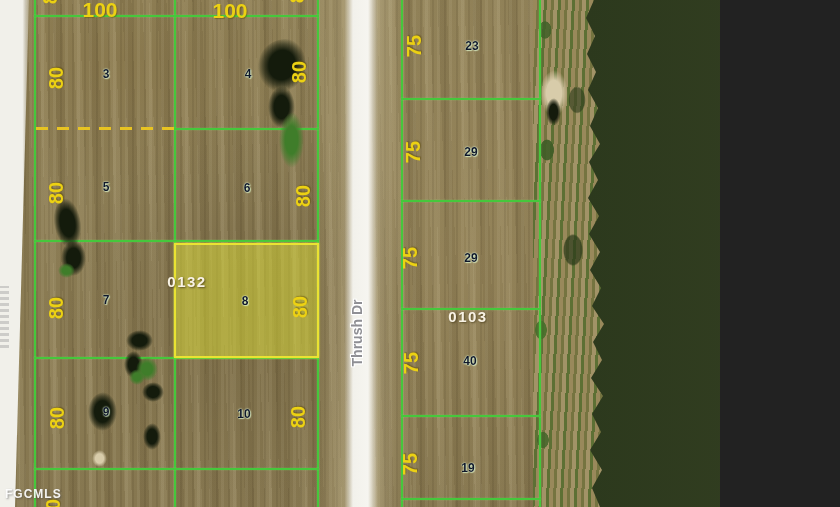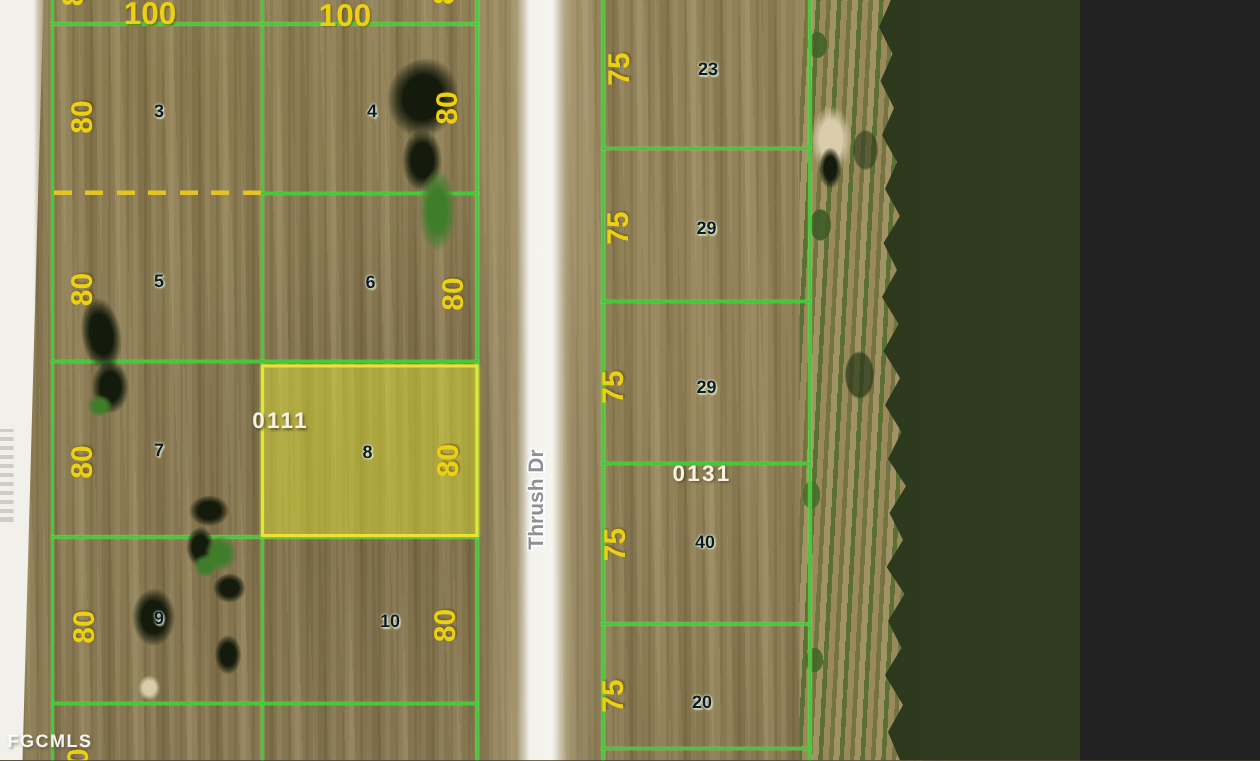--- a/index.html
+++ b/index.html
@@ -192,30 +192,30 @@
   <div class="dim" style="left:411px; top:363px;">75</div>
   <div class="dim" style="left:410px; top:464px;">75</div>
 
   <div class="lotnum" style="left:106px; top:74px;">3</div>
   <div class="lotnum" style="left:248px; top:74px;">4</div>
   <div class="lotnum" style="left:106px; top:187px;">5</div>
   <div class="lotnum" style="left:247px; top:188px;">6</div>
   <div class="lotnum" style="left:106px; top:300px;">7</div>
   <div class="lotnum" style="left:245px; top:301px;">8</div>
   <div class="lotnum" style="left:106px; top:412px;">9</div>
-  <div class="lotnum" style="left:244px; top:414px;margin-left:16px;">10</div>
+  <div class="lotnum" style="left:244px; top:414px;">10</div>
 
   <div class="lotnum" style="left:472px; top:46px;">23</div>
   <div class="lotnum" style="left:471px; top:152px;">29</div>
   <div class="lotnum" style="left:471px; top:258px;">29</div>
   <div class="lotnum" style="left:470px; top:361px;">40</div>
-  <div class="lotnum" style="left:468px; top:468px;">20</div>
-
-  <div class="blockid" style="left:187px; top:281px;">0111</div>
-  <div class="blockid" style="left:468px; top:316px;">0131</div>
+  <div class="lotnum" style="left:468px; top:468px;">19</div>
+
+  <div class="blockid" style="left:187px; top:281px;">0132</div>
+  <div class="blockid" style="left:468px; top:316px;">0103</div>
 
   <div class="road-label" style="left:357px; top:333px;">Thrush Dr</div>
 
   <div class="edge-smudge"></div>
 
   <div class="watermark">FGCMLS</div>
 
 </div>
 
 </body></html>

